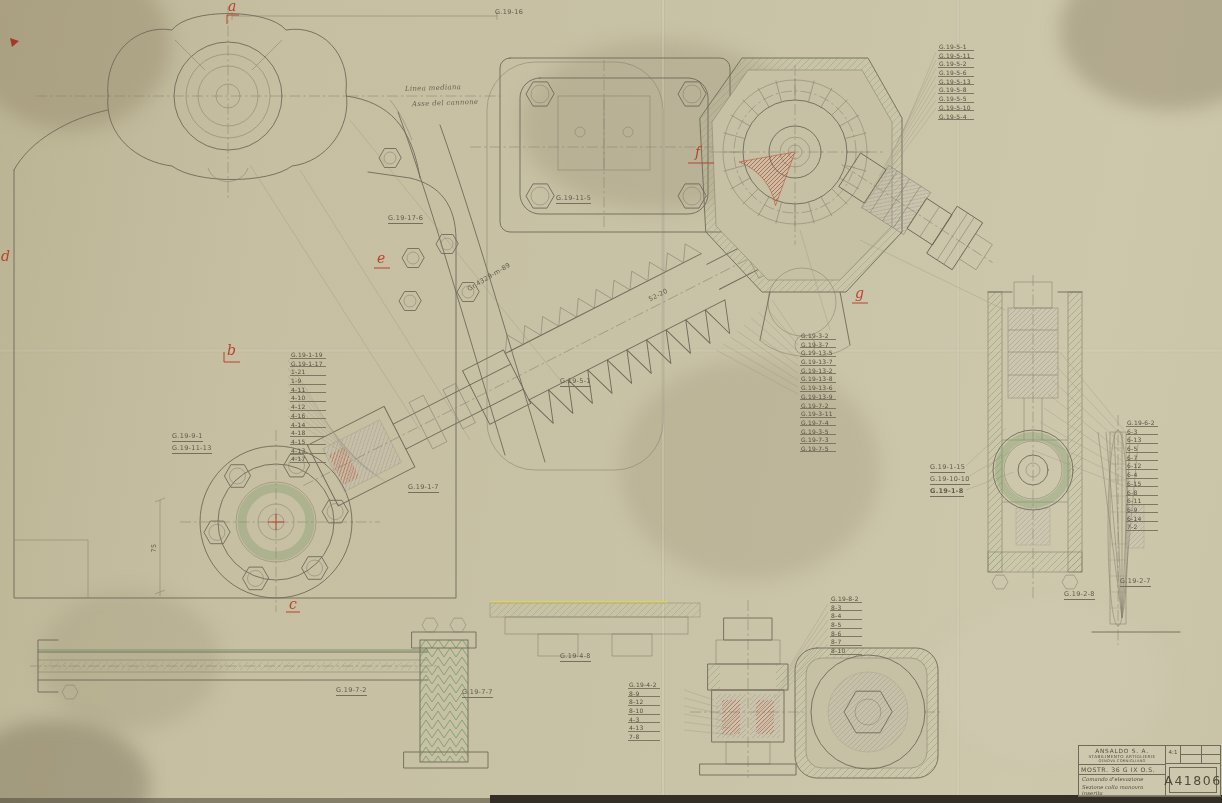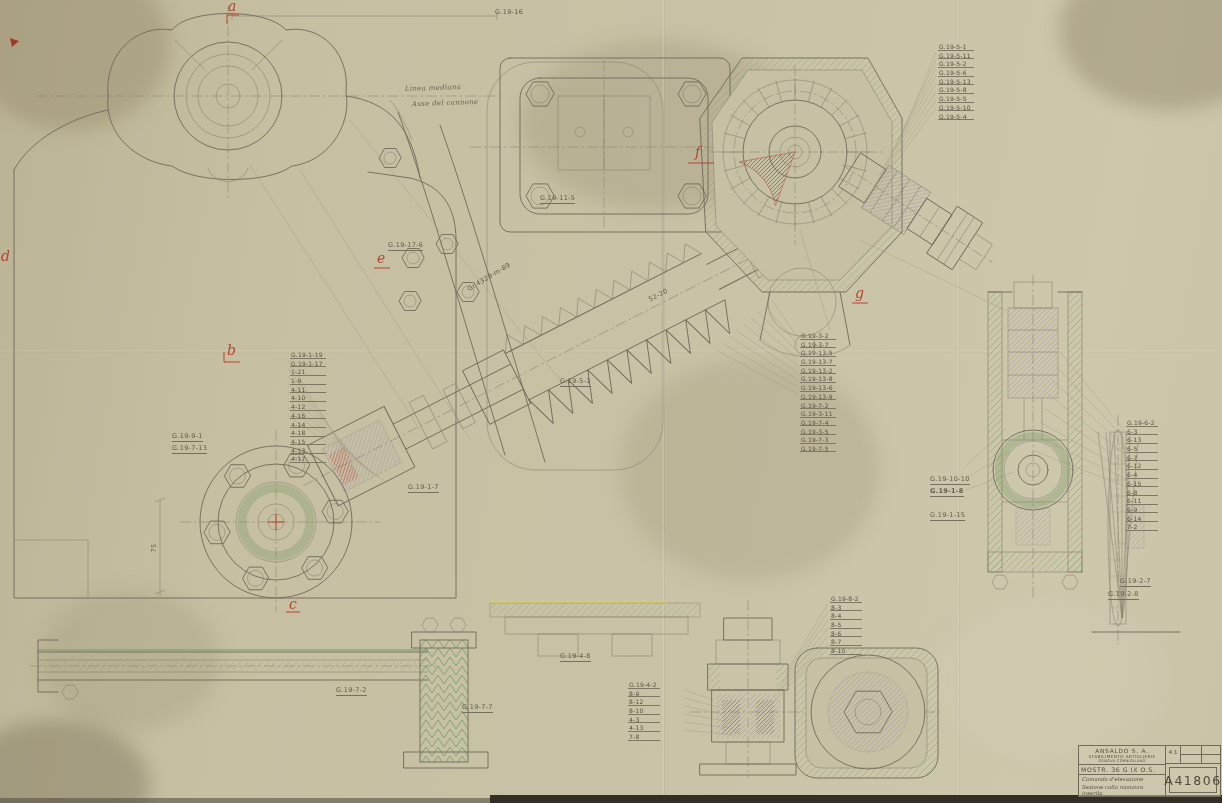--- a/index.html
+++ b/index.html
@@ -435,35 +435,35 @@
 <div class="redletter" style="left:227px;top:344px;">b</div>
 <div class="redletter" style="left:289px;top:598px;">c</div>
 <div class="redletter" style="left:1px;top:250px;">d</div>
 <div class="redletter" style="left:377px;top:252px;">e</div>
 <div class="redletter" style="left:695px;top:146px;">f</div>
 <div class="redletter" style="left:855px;top:287px;">g</div>
 
 <div class="ann it" style="left:405px;top:84px;transform:rotate(-2deg);">Linea mediana</div>
 <div class="ann it" style="left:412px;top:99px;transform:rotate(-2deg);">Asse del cannone</div>
 <div class="ann" style="left:495px;top:8px;">G.19-16</div>
-<div class="ann u" style="left:388px;top:214px;margin-top:27px;">G.19-17-6</div>
-<div class="ann u" style="left:540px;top:194px;">G.19-11-5</div>
+<div class="ann u" style="left:388px;top:214px;">G.19-17-6</div>
+<div class="ann u" style="left:556px;top:194px;">G.19-11-5</div>
 <div class="ann u" style="left:560px;top:377px;">G.19-5-1</div>
 <div class="ann" style="left:466px;top:286px;transform:rotate(-31deg);transform-origin:left top;">Gr.4329-m-89</div>
 <div class="ann" style="left:648px;top:291px;transform:rotate(-27deg);">52-20</div>
 <div class="ann u" style="left:408px;top:483px;">G.19-1-7</div>
 <div class="ann u" style="left:172px;top:432px;">G.19-9-1</div>
-<div class="ann u" style="left:172px;top:444px;">G.19-7-13</div>
+<div class="ann u" style="left:172px;top:444px;">G.19-11-13</div>
 <div class="ann u" style="left:336px;top:686px;">G.19-7-2</div>
-<div class="ann u" style="left:462px;top:688px;margin-top:15px;">G.19-7-7</div>
+<div class="ann u" style="left:462px;top:688px;">G.19-7-7</div>
 <div class="ann u" style="left:560px;top:652px;">G.19-4-8</div>
-<div class="ann u" style="left:930px;top:463px;margin-top:48px;">G.19-1-15</div>
+<div class="ann u" style="left:930px;top:463px;">G.19-1-15</div>
 <div class="ann u" style="left:930px;top:475px;">G.19-10-10</div>
 <div class="ann u" style="left:930px;top:487px;font-weight:bold;">G.19-1-8</div>
-<div class="ann u" style="left:1108px;top:590px;text-align:center;">G.19-2-8</div>
+<div class="ann u" style="left:1064px;top:590px;text-align:center;">G.19-2-8</div>
 <div class="ann u" style="left:1120px;top:577px;">G.19-2-7</div>
 <div class="ann" style="left:150px;top:544px;transform:rotate(-90deg);">75</div>
 
 <div class="co-list" style="left:938px;top:44px;">
     <span class="co">G.19-5-1</span>
     <span class="co">G.19-5-11</span>
     <span class="co">G.19-5-2</span>
     <span class="co">G.19-5-6</span>
     <span class="co">G.19-5-13</span>
     <span class="co">G.19-5-8</span>

